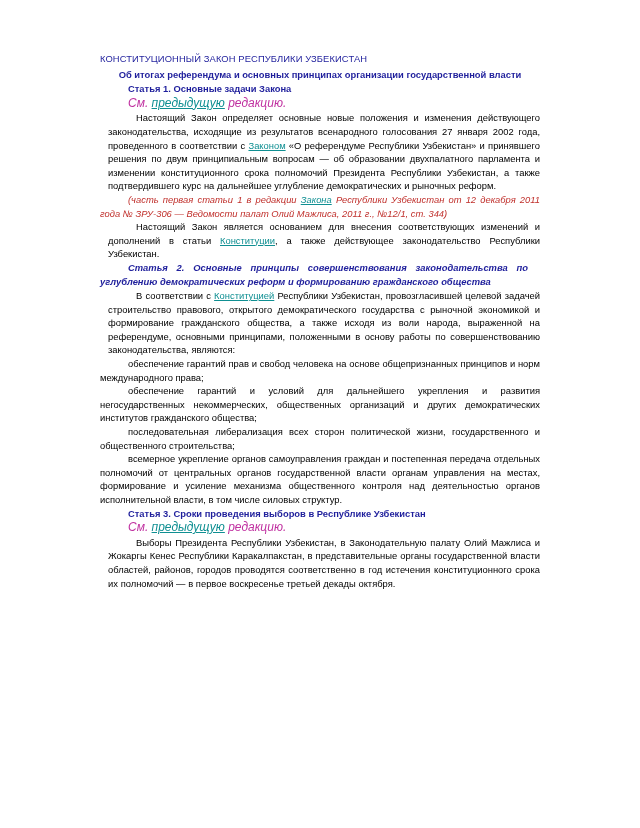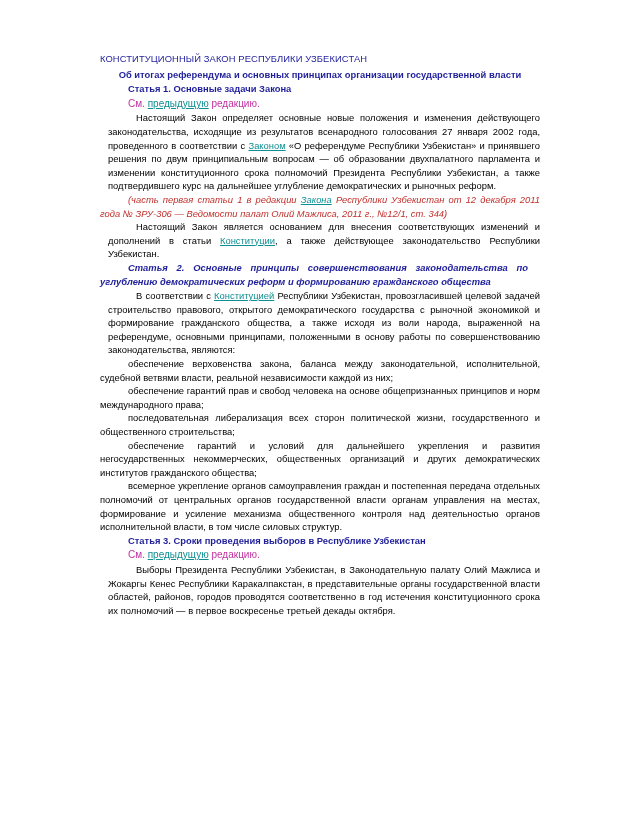--- a/index.html
+++ b/index.html
@@ -50,21 +50,22 @@
     margin: 0 12px 1px 0;
     text-indent: 28px;
   }
   .article-heading.wrap {
     text-align: justify;
     text-align-last: left;
     font-style: italic;
   }
   .see-prev {
     color: #c030a0;
-    font-size: 10px;
+    font-style: italic;
+    font-size: 12px;
     line-height: 13.6px;
     margin: 0 0 1px 0;
     text-indent: 28px;
   }
   .see-prev a,
   .link {
     color: #0f8f92;
     text-decoration: underline;
     cursor: pointer;
   }
@@ -122,24 +123,23 @@
   <p class="body lastline-left"><span>Настоящий Закон определяет основные новые положения и изменения действующего законодательства, исходящие из результатов всенародного голосования 27 января 2002 года, проведенного в соответствии с </span><a class="link nowrap-link">Законом</a><span> «О референдуме Республики Узбекистан» и принявшего решения по двум принципиальным вопросам — об образовании двухпалатного парламента и изменении конституционного срока полномочий Президента Республики Узбекистан, а также подтвердившего курс на дальнейшее углубление демократических и рыночных реформ.</span></p>
 
   <p class="amend-note"><span>(часть первая статьи 1 в редакции </span><a class="link nowrap-link">Закона</a><span> Республики Узбекистан от 12 декабря 2011 года № ЗРУ-306 — Ведомости палат Олий Мажлиса, 2011 г., №12/1, ст. 344)</span></p>
 
   <p class="body lastline-left"><span>Настоящий Закон является основанием для внесения соответствующих изменений и дополнений в статьи </span><a class="link nowrap-link">Конституции</a><span>, а также действующее законодательство Республики Узбекистан.</span></p>
 
   <div class="article-heading wrap">Статья 2. Основные принципы совершенствования законодательства по углублению демократических реформ и формированию гражданского общества</div>
 
   <p class="body lastline-left"><span>В соответствии с </span><a class="link nowrap-link">Конституцией</a><span> Республики Узбекистан, провозгласившей целевой задачей строительство правового, открытого демократического государства с рыночной экономикой и формирование гражданского общества, а также исходя из воли народа, выраженной на референдуме, основными принципами, положенными в основу работы по совершенствованию законодательства, являются:</span></p>
 
-  <p class="bullet-para">обеспечение верховенства закона, баланса между законодательной, исполнительной, судебной ветвями власти, реальной независимости каждой из них;</p>
   <p class="bullet-para">обеспечение гарантий прав и свобод человека на основе общепризнанных принципов и норм международного права;</p>
+  <p class="bullet-para">обеспечение гарантий и условий для дальнейшего укрепления и развития негосударственных некоммерческих, общественных организаций и других демократических институтов гражданского общества;</p>
   <p class="bullet-para">последовательная либерализация всех сторон политической жизни, государственного и общественного строительства;</p>
-  <p class="bullet-para">обеспечение гарантий и условий для дальнейшего укрепления и развития негосударственных некоммерческих, общественных организаций и других демократических институтов гражданского общества;</p>
   <p class="bullet-para">всемерное укрепление органов самоуправления граждан и постепенная передача отдельных полномочий от центральных органов государственной власти органам управления на местах, формирование и усиление механизма общественного контроля над деятельностью органов исполнительной власти, в том числе силовых структур.</p>
 
   <div class="article-heading">Статья 3. Сроки проведения выборов в Республике Узбекистан</div>
 
   <div class="see-prev"><span>См. </span><a class="link">предыдущую</a><span> редакцию.</span></div>
 
   <p class="body lastline-left">Выборы Президента Республики Узбекистан, в Законодательную палату Олий Мажлиса и Жокаргы Кенес Республики Каракалпакстан, в представительные органы государственной власти областей, районов, городов проводятся соответственно в год истечения конституционного срока их полномочий — в первое воскресенье третьей декады октября.</p>
 
 </div>
 

